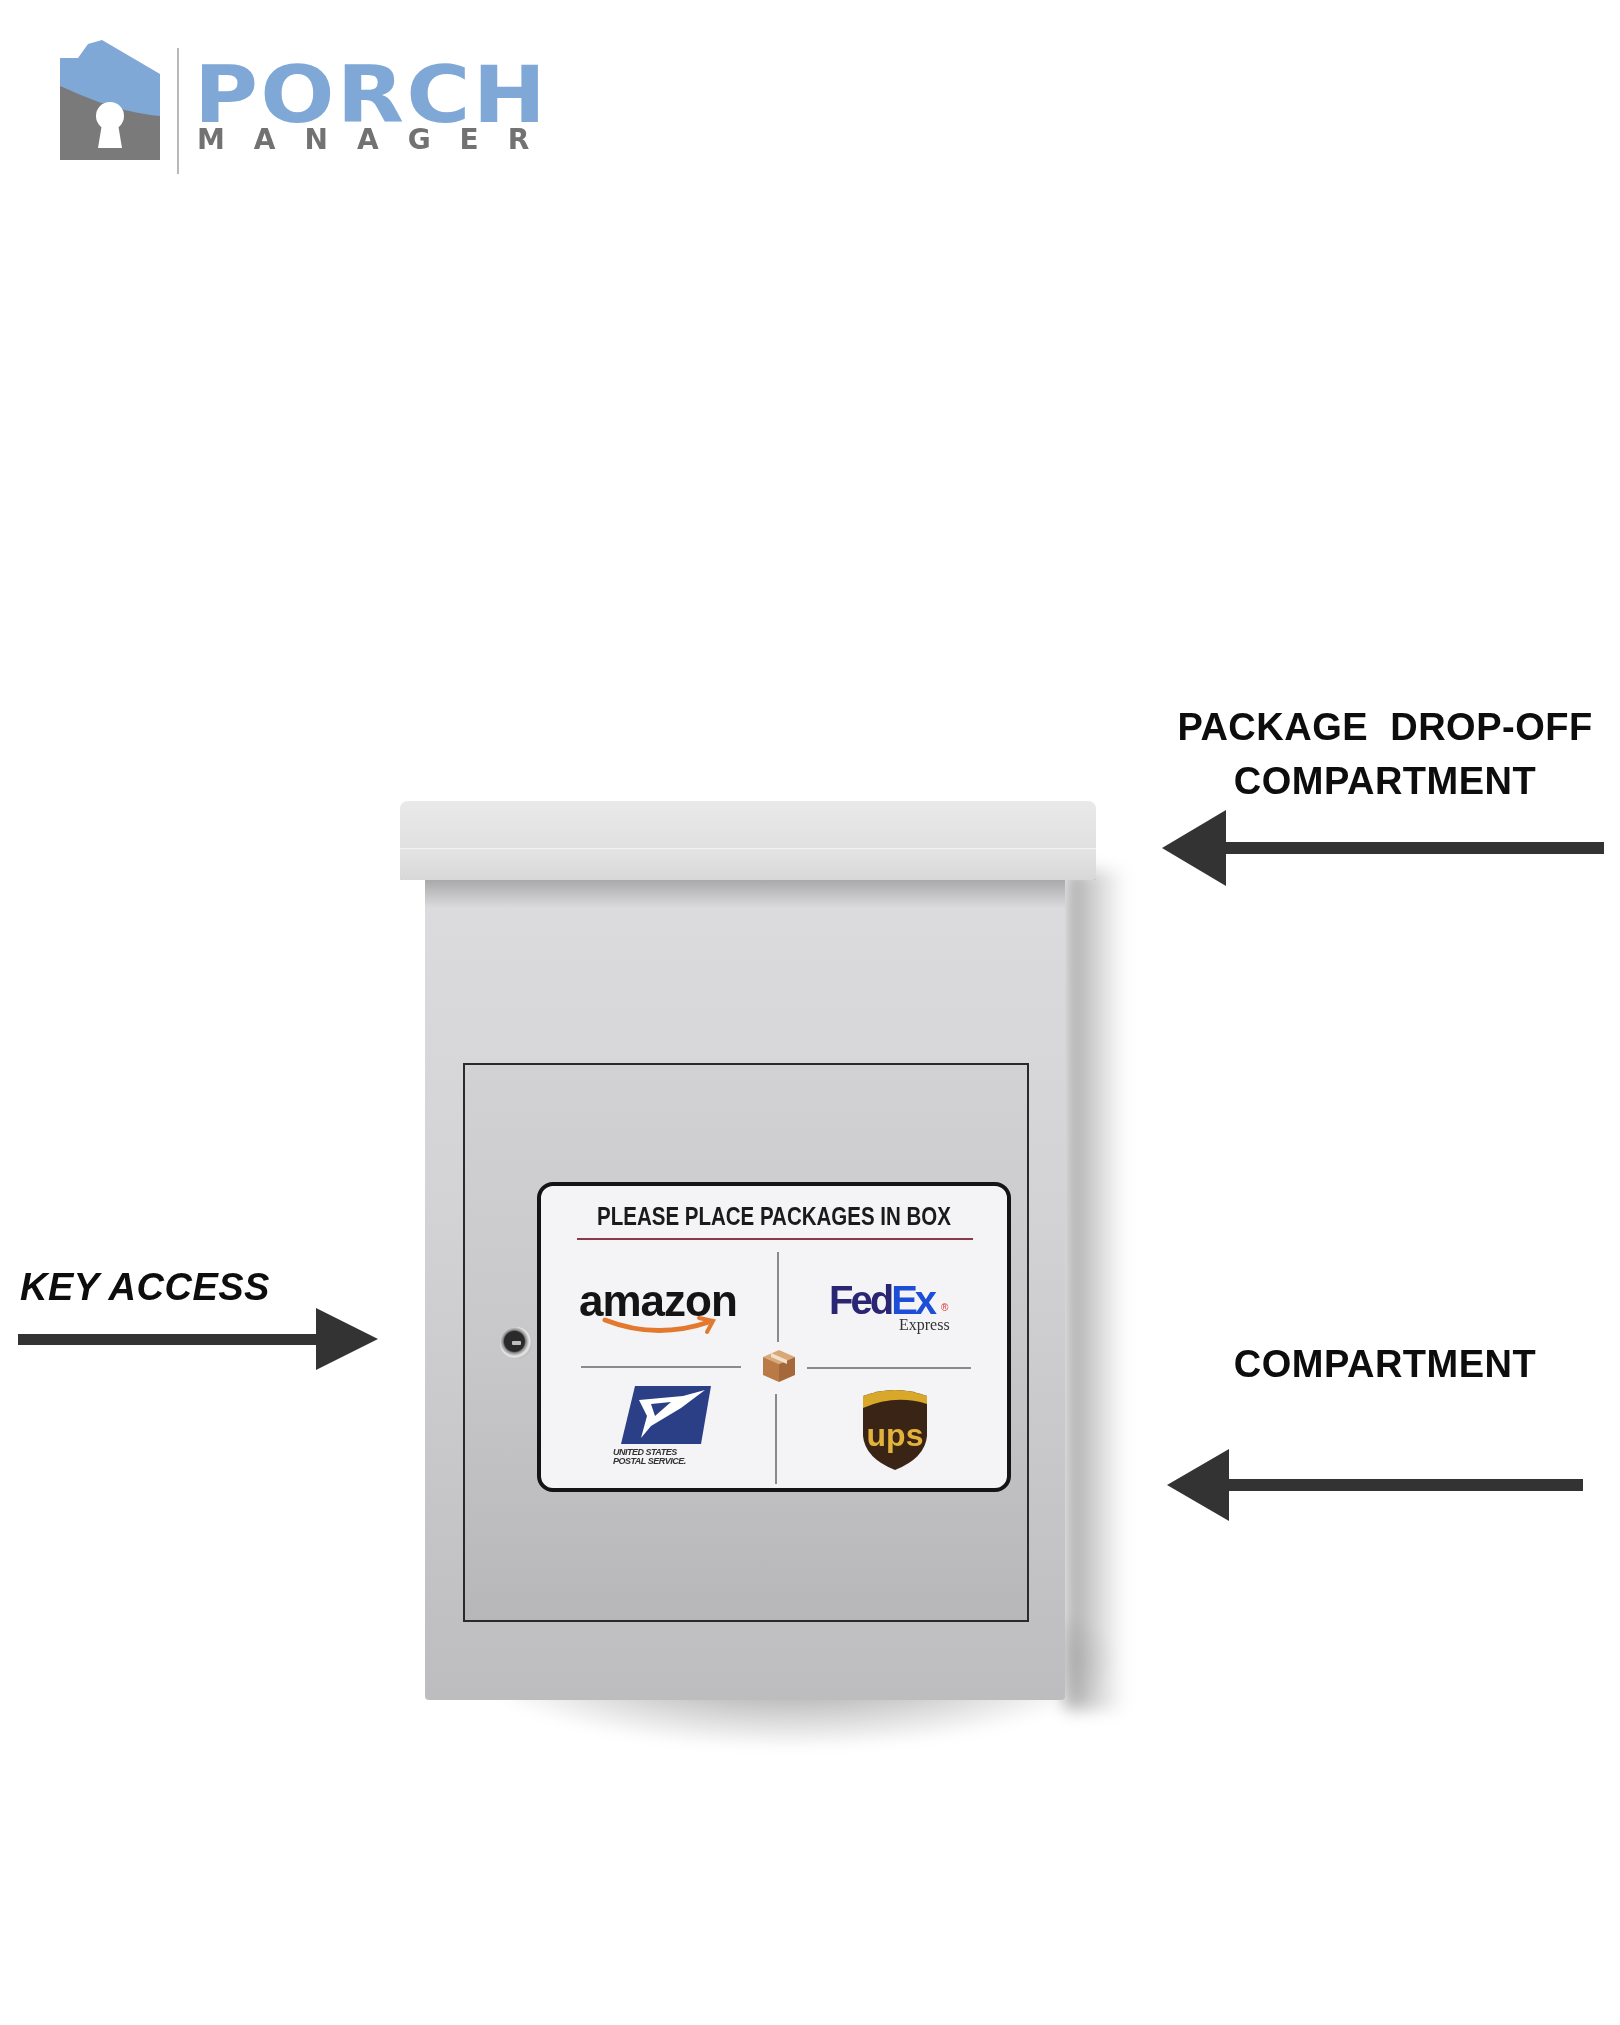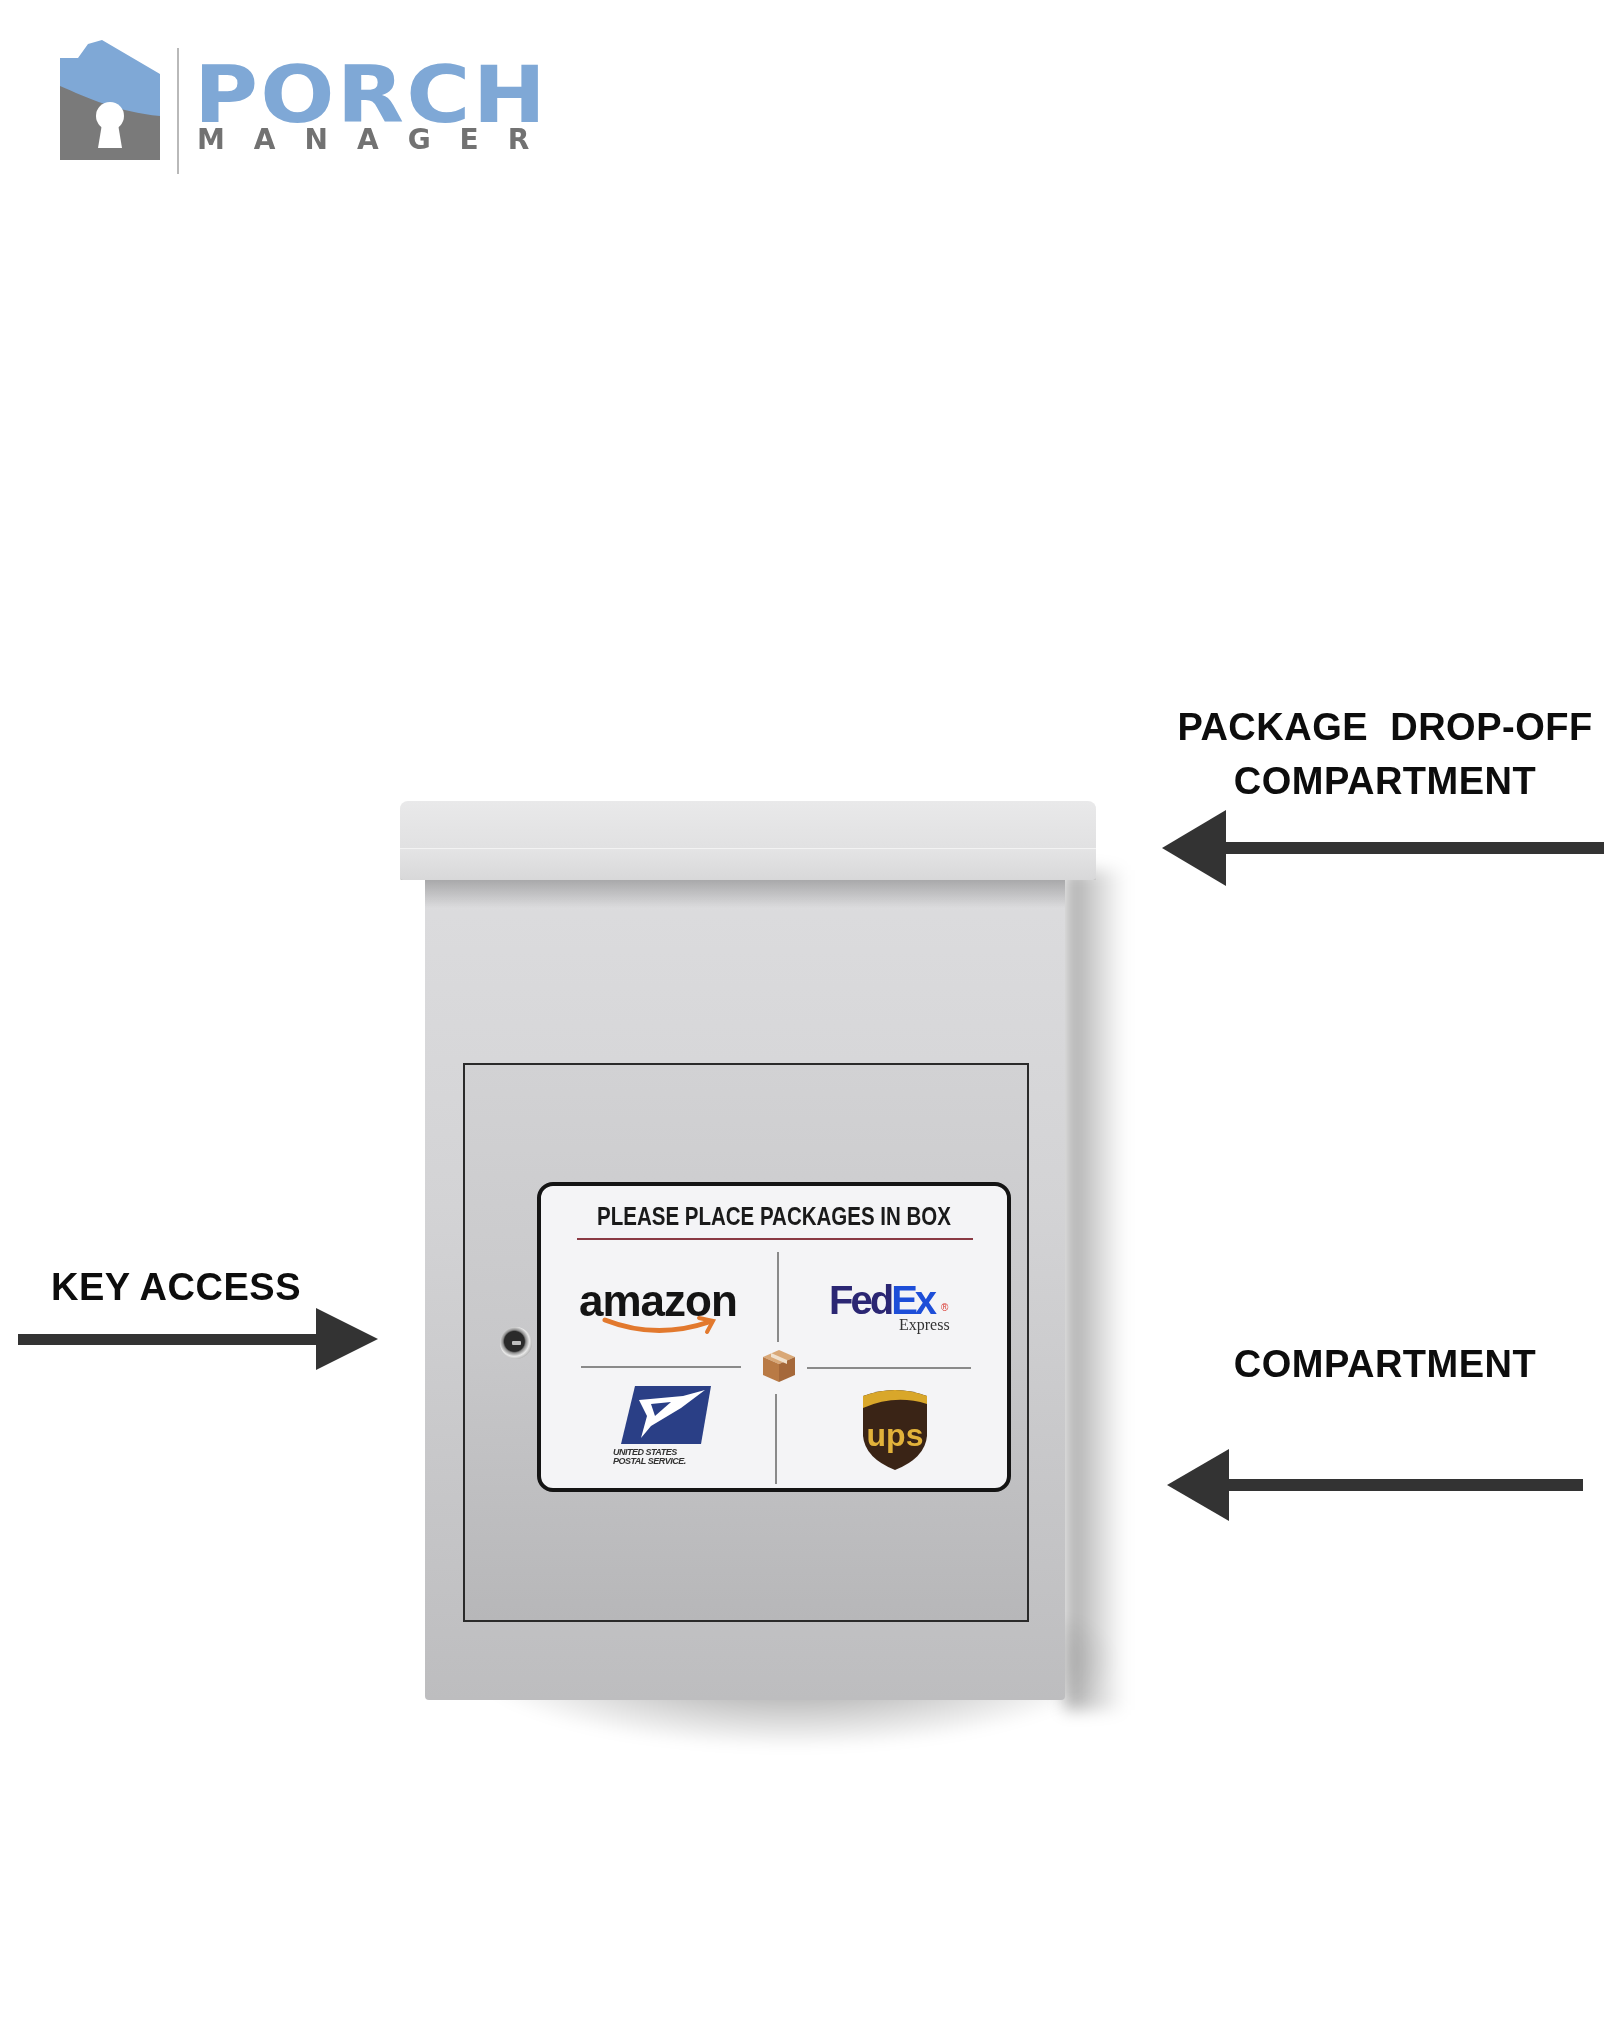--- a/index.html
+++ b/index.html
@@ -40,21 +40,21 @@
   .fedex-express { left:358px; top:130px; font-family:"Liberation Serif", serif; font-size:16px; color:#333; }
   .box-icon { left:218px; top:160px; width:40px; height:40px; }
   .usps-logo { left:80px; top:200px; width:90px; height:58px; }
   .usps-text { left:72px; top:262px; font-size:9px; font-style:italic; font-weight:bold; color:#333; line-height:9px; letter-spacing:-0.5px; }
   .ups-logo { left:318px; top:202px; width:72px; height:84px; }
 
   
   .callout { font-weight:bold; color:#0d0d0d; font-size:38px; line-height:54px; text-align:center; letter-spacing:0.5px; }
   .callout-dropoff { left:1160px; top:700px; width:450px; }
   .callout-retrieval { left:1160px; top:1337px; width:450px; }
-  .callout-key { left:36px; top:1260px; width:280px; text-align:center; }
+  .callout-key { left:20px; top:1260px; width:280px; text-align:left;font-style:italic; }
   .arrow svg { display:block; }
   .arrow-dropoff { left:1160px; top:808px; }
   .arrow-retrieval { left:1165px; top:1447px; }
   .arrow-key { left:16px; top:1306px; }
 </style>
 </head>
 <body>
 
 <div class="abs logo-house">
   <svg width="104" height="120" viewBox="0 0 104 120">

